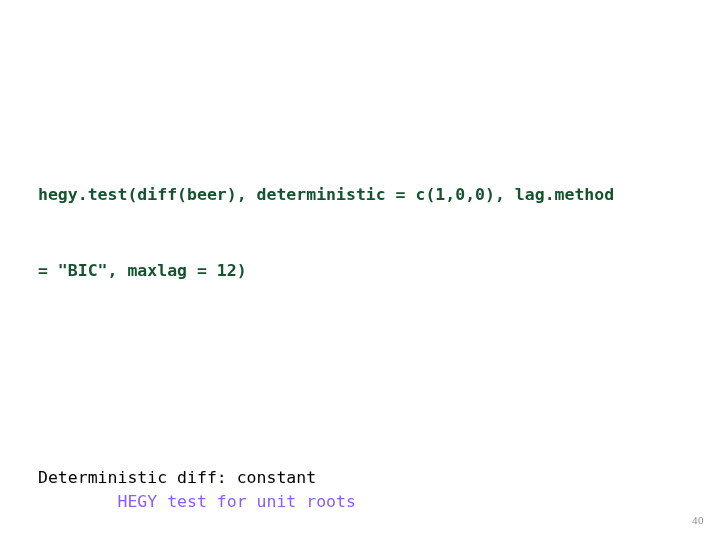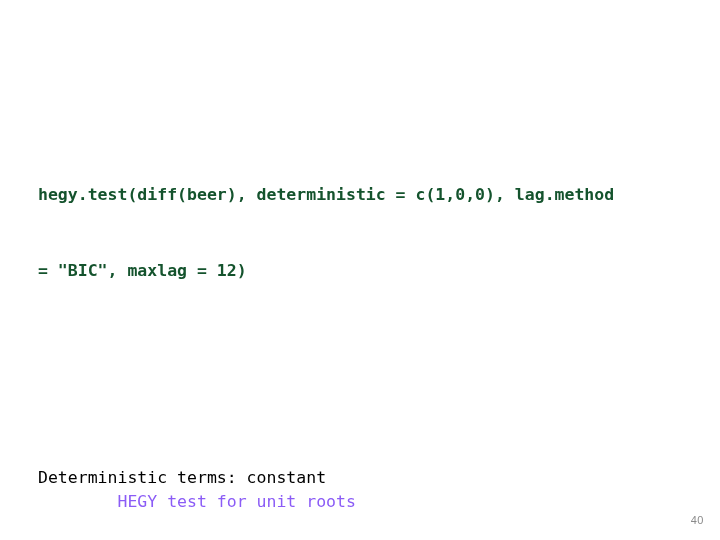--- a/index.html
+++ b/index.html
@@ -56,21 +56,21 @@
     white-space: pre;
     color: #000000;
   }
   #notes .note { display: block; white-space: pre; }
 
   
   #page-number {
     position: absolute;
     right: 16px;
     bottom: 14px;
-    font-family: Liberation Sans, sans-serif;
+    font-family: Liberation Serif, serif;
     font-size: 11px;
     color: #8a8a8a;
     letter-spacing: 0.5px;
   }
 </style>
 </head>
 <body>
 
 <div id="console">
 
@@ -89,18 +89,18 @@
   
 
   
   
 
   
   
 </div>
 
 <div id="notes">
-  <span class="note">Deterministic terms: constant</span>
+  <span class="note">Deterministic diff: constant</span>
   
   
 </div>
 
 <div id="page-number">40</div>
 
 </body></html>

